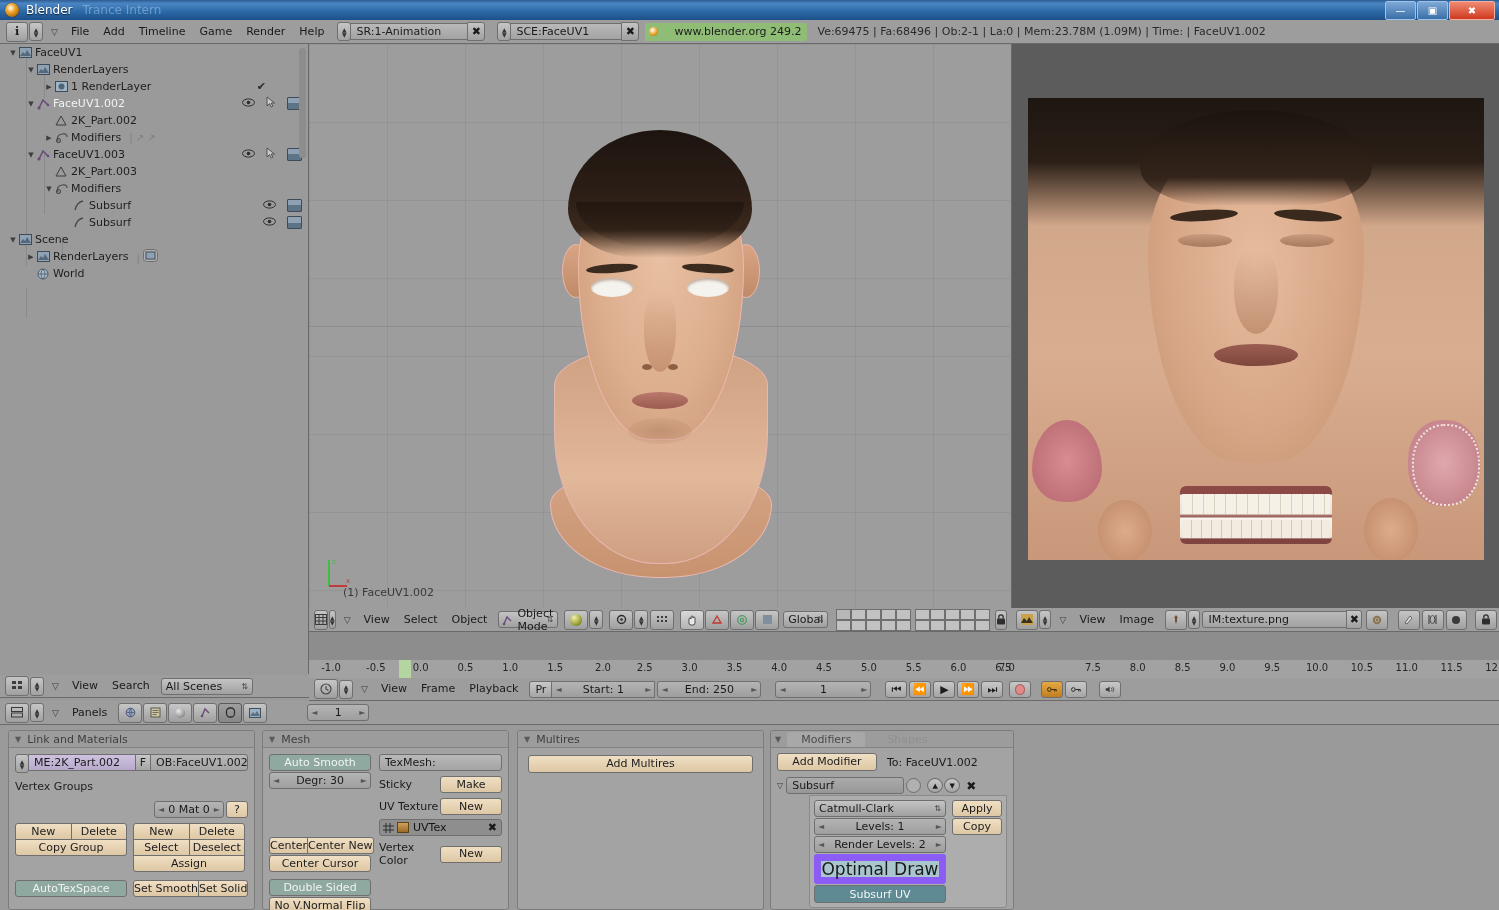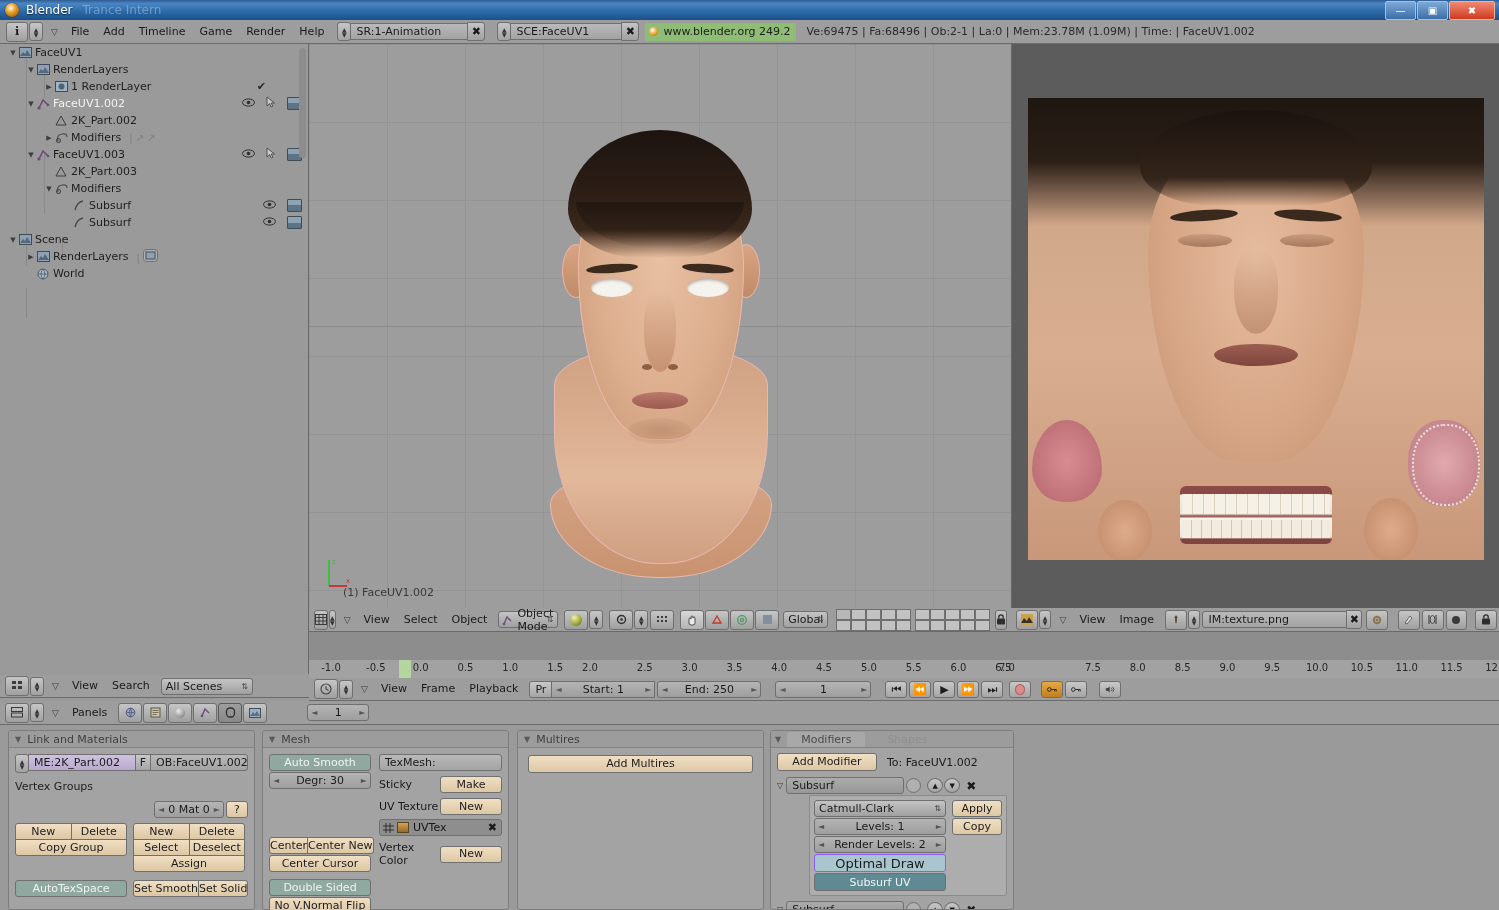--- a/index.html
+++ b/index.html
@@ -158,21 +158,21 @@
 
     <div style="display:flex;align-items:center;margin-left:12px;">
       <div class="spin">
           <span>▲</span>
           <span>▼</span>
         </div>
       <div class="fld" style="width:112px;border-radius:0;margin-left:-1px;">SCE:FaceUV1</div>
       <div class="xbtn" style="margin-left:-1px;">✖</div>
     </div>
 
-    <div style="display:flex;align-items:center;height:18px;background:#8fbd76;padding:0 6px 0 4px;margin-left:6px;border-radius:2px;">
+    <div style="display:flex;align-items:center;height:18px;background:#8fbd76;padding:0 6px 0 4px;margin-left:6px;border-radius:2px;gap:11px;">
       <span style="width:9px;height:9px;border-radius:50%;background:radial-gradient(circle at 40% 35%,#fff,#f0a830 50%,#a35d05);margin-right:5px;"></span>
       <span style="font-size:11px;color:#1d1d1d;">www.blender.org 249.2</span>
     </div>
 
     <div style="margin-left:10px;font-size:11px;color:#2a2a2a;white-space:nowrap;">Ve:69475 | Fa:68496 | Ob:2-1 | La:0  | Mem:23.78M (1.09M)  | Time: | FaceUV1.002</div>
   </div>
 
   <div class="outliner">
     <div style="position:absolute;left:0;top:0;width:308px;height:630px;">
       <div class="vline" style="left:26px;top:12px;height:210px;"></div>
@@ -672,21 +672,21 @@
 
   <div class="tlruler">
     <div style="position:absolute;left:90px;top:0;width:12px;height:18px;background:#b4d4a0;"></div>
     <div id="tl-ticks">
         <span class="tick" style="left: 22px;">-1.0</span>
         <span class="tick" style="left: 66.8211px;">-0.5</span>
         <span class="tick" style="left: 111.642px;">0.0</span>
         <span class="tick" style="left: 156.463px;">0.5</span>
         <span class="tick" style="left: 201.284px;">1.0</span>
         <span class="tick" style="left: 246.105px;">1.5</span>
-        <span class="tick" style="left: 281px;">2.0</span>
+        <span class="tick" style="left: 294px;">2.0</span>
         <span class="tick" style="left: 335.748px;">2.5</span>
         <span class="tick" style="left: 380.569px;">3.0</span>
         <span class="tick" style="left: 425.39px;">3.5</span>
         <span class="tick" style="left: 470.211px;">4.0</span>
         <span class="tick" style="left: 515.032px;">4.5</span>
         <span class="tick" style="left: 559.853px;">5.0</span>
         <span class="tick" style="left: 604.674px;">5.5</span>
         <span class="tick" style="left: 649.495px;">6.0</span>
         <span class="tick" style="left: 694.316px;">6.5</span>
         <span class="tick" style="left: 698px;">7.0</span>
@@ -980,21 +980,21 @@
               <div class="numfld" style="margin-top:1px;">
                 <span class="ar l">◄</span>
                   <span>Levels: 1</span>
                   <span class="ar r">►</span>
               </div>
               <div class="numfld" style="margin-top:1px;">
                 <span class="ar l">◄</span>
                   <span>Render Levels: 2</span>
                   <span class="ar r">►</span>
               </div>
-              <div style="margin-top:1px;height:16px;background:#a9c6cf;border:1px solid #8b5cf6;border-radius:3px;display:flex;align-items:center;justify-content:center;font-size:13px;">Optimal Draw</div>
+              <div style="margin-top:1px;height:16px;background:#a9c6cf;border:7px solid #8b5cf6;border-radius:3px;display:flex;align-items:center;justify-content:center;font-size:17px;">Optimal Draw</div>
               <div style="margin-top:1px;height:16px;background:#5f8a93;border:1px solid #6f6f6f;border-radius:3px;display:flex;align-items:center;justify-content:center;font-size:11px;color:#f0f5f5;">Subsurf UV</div>
             </div>
             <div style="width:50px;">
               <div class="tanbtn">Apply</div>
               <div class="tanbtn" style="margin-top:1px;">Copy</div>
             </div>
           </div>
         </div>
 
         <div style="margin-top:5px;">

